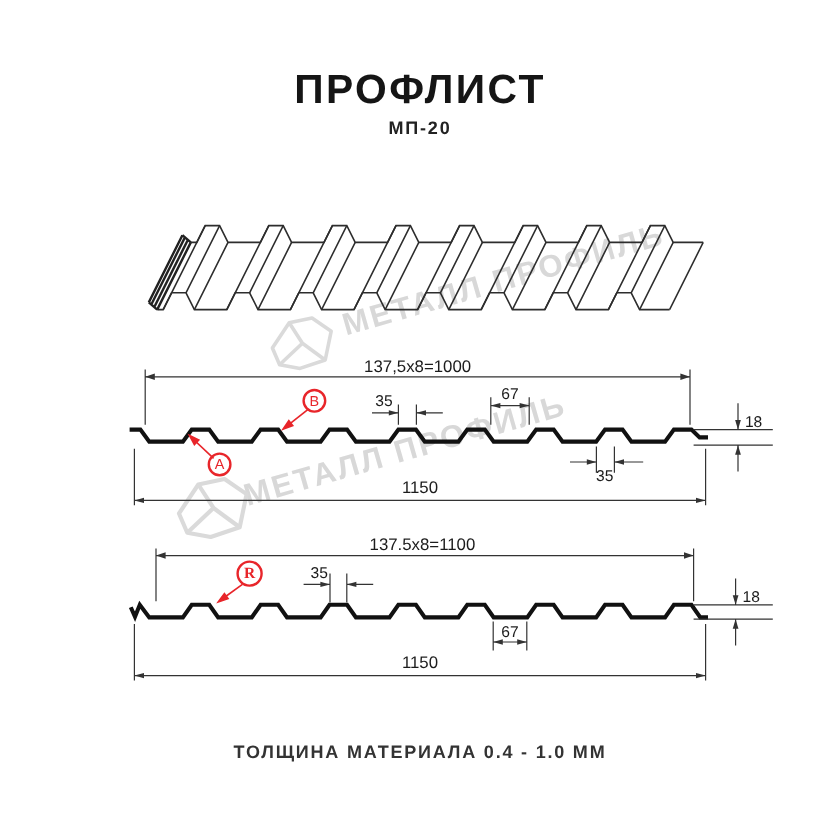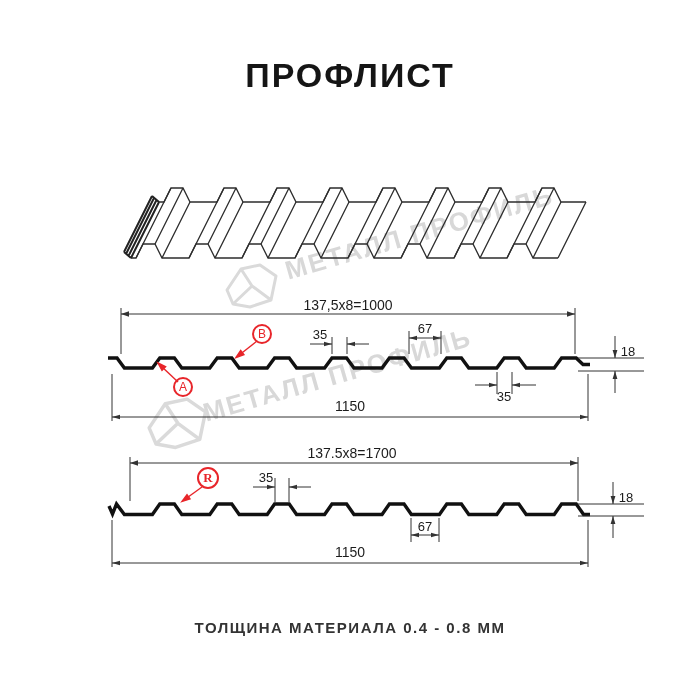--- a/index.html
+++ b/index.html
@@ -29,20 +29,21 @@
              font-family:"Liberation Serif",serif;font-weight:600;}
   .footer{left:0;top:619px;width:700px;text-align:center;font-size:15px;font-weight:700;
           letter-spacing:1.5px;color:#333;z-index:3;}
 </style>
 </head>
 <body>
 
 <div id="page">
 
   <div class="abs title">ПРОФЛИСТ</div>
+  <div class="abs subtitle">МП-20</div>
 
   <div class="abs wm-text" id="wm1">МЕТАЛЛ ПРОФИЛЬ</div>
   <div class="abs wm-text" id="wm2">МЕТАЛЛ ПРОФИЛЬ</div>
 
   <svg class="abs layer" width="700" height="700" viewBox="0 0 700 700">
 
     <g stroke="#dadada" stroke-width="3" fill="none" stroke-linejoin="round">
       <g transform="translate(226,264)">
         <path d="M1,26 L15,5 L34,1 L50,12 L45,36 L24,43 L7,40 Z"></path>
         <path d="M15,5 L26,22 L7,40 M26,22 L45,36"></path>
@@ -158,24 +159,24 @@
     </g>
   </svg>
 
   <div class="abs dim big" style="left:348px;top:305px;">137,5x8=1000</div>
   <div class="abs dim" style="left:320px;top:334px;">35</div>
   <div class="abs dim" style="left:425px;top:328px;">67</div>
   <div class="abs dim" style="left:628px;top:351px;">18</div>
   <div class="abs dim" style="left:504px;top:396px;">35</div>
   <div class="abs dim big" style="left:350px;top:406px;">1150</div>
 
-  <div class="abs dim big" style="left:352px;top:453px;">137.5x8=1700</div>
+  <div class="abs dim big" style="left:352px;top:453px;">137.5x8=1100</div>
   <div class="abs dim" style="left:266px;top:477px;">35</div>
   <div class="abs dim" style="left:425px;top:526px;">67</div>
   <div class="abs dim" style="left:626px;top:497px;">18</div>
   <div class="abs dim big" style="left:350px;top:552px;">1150</div>
 
   <div class="abs callout" id="callout-a">A</div>
   <div class="abs callout" id="callout-b">B</div>
   <div class="abs callout" id="callout-r">R</div>
 
-  <div class="abs footer">ТОЛЩИНА МАТЕРИАЛА 0.4 - 0.8 ММ</div>
+  <div class="abs footer">ТОЛЩИНА МАТЕРИАЛА 0.4 - 1.0 ММ</div>
 </div>
 
 </body></html>

